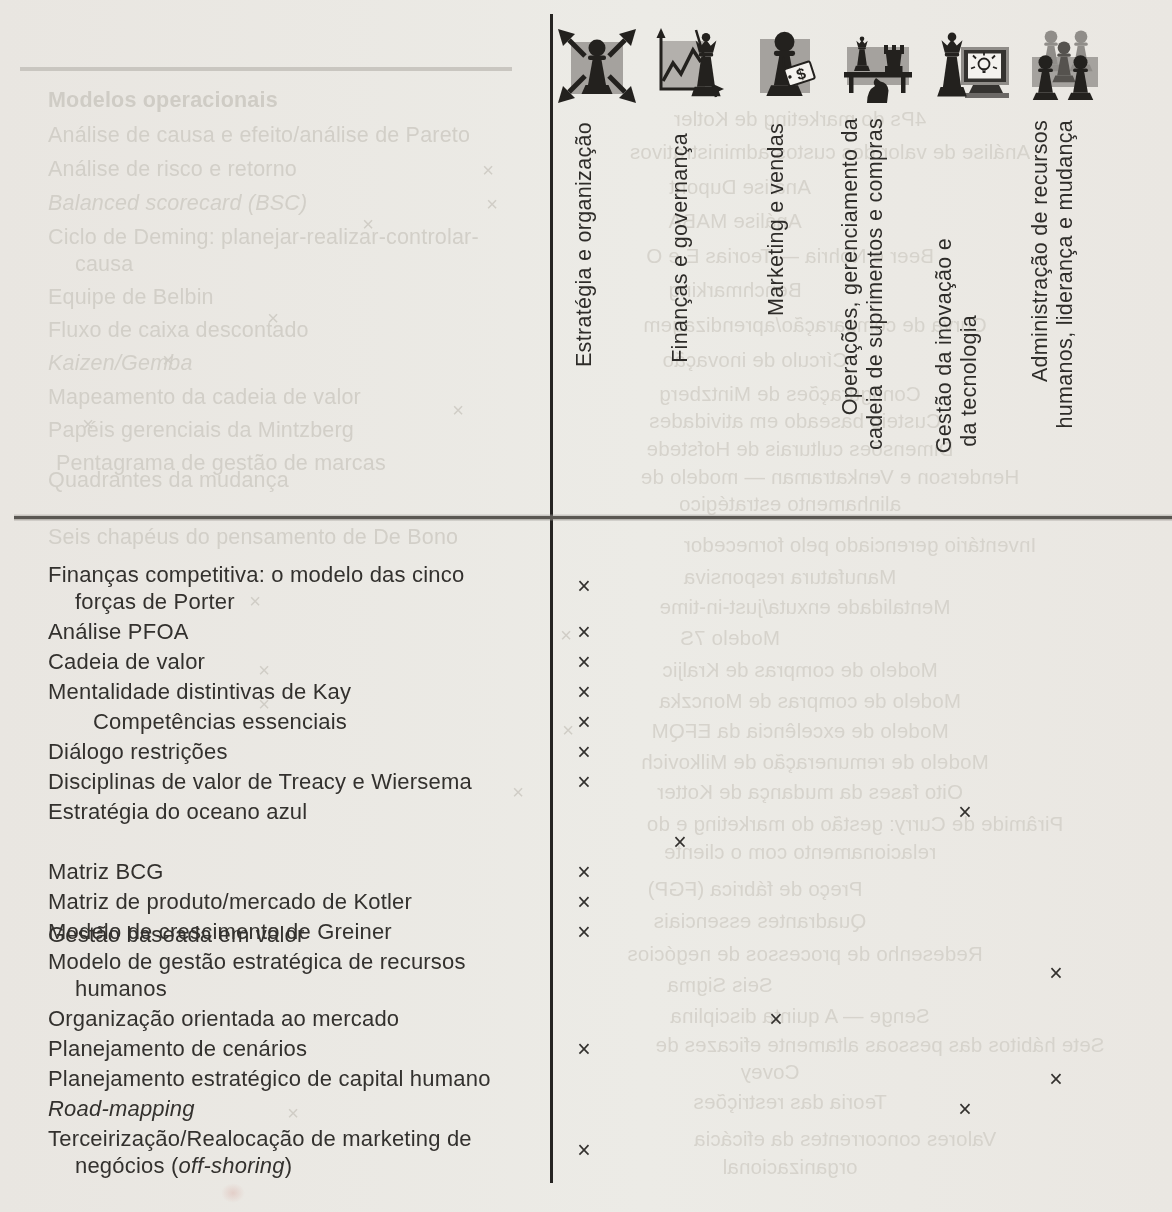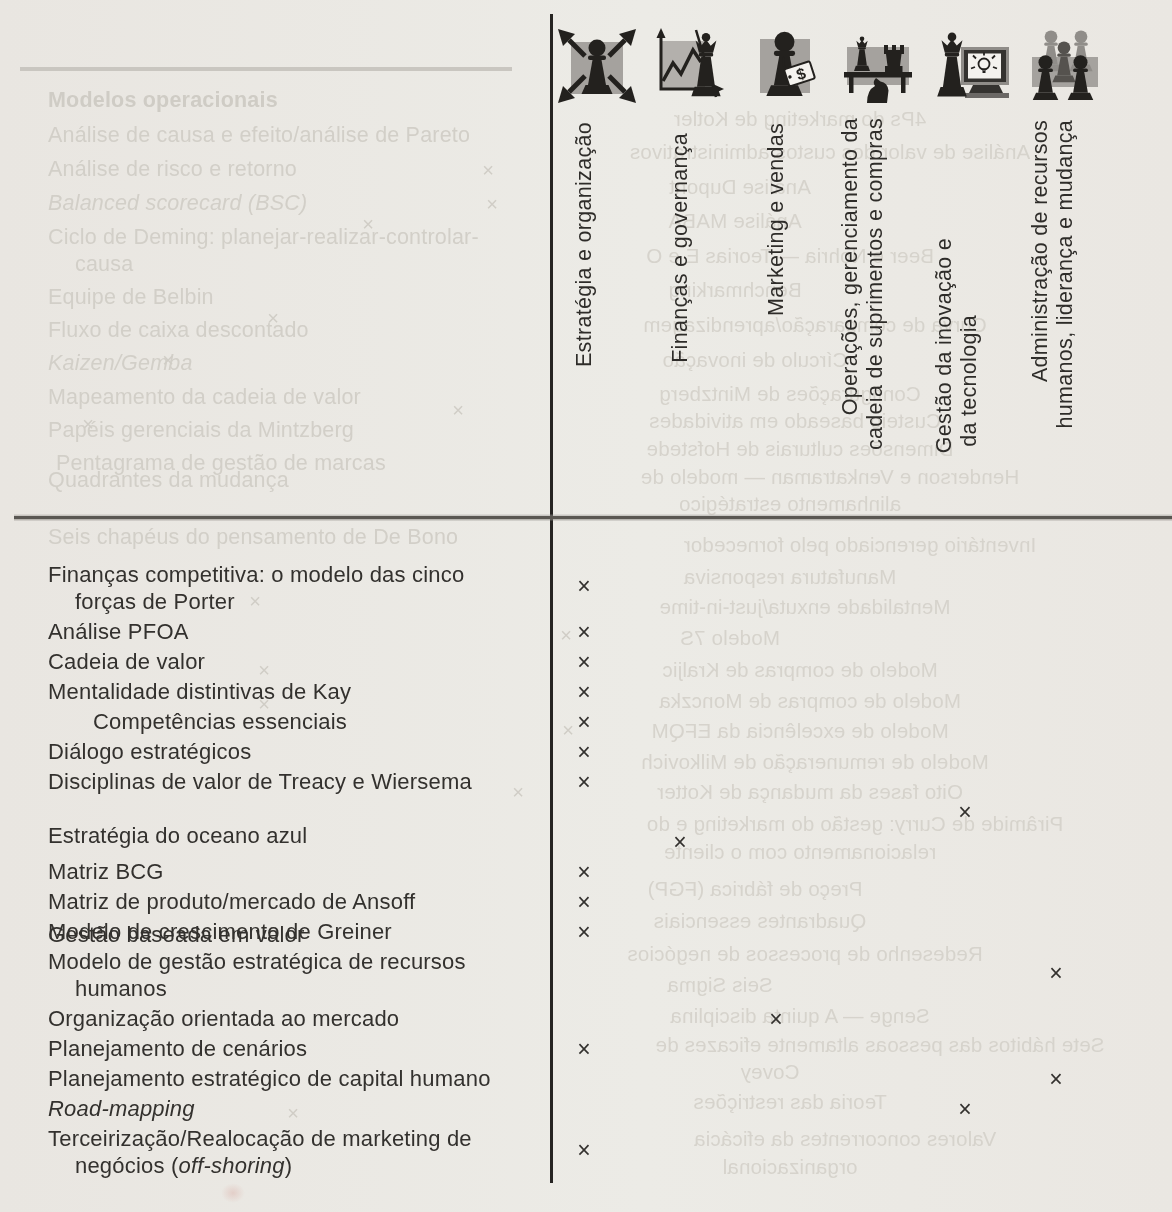--- a/index.html
+++ b/index.html
@@ -216,26 +216,26 @@
       <div class="vtext" style="left: 1053px; top: 120px;">humanos, liderança e mudança</div>
     </div>
 
   <div id="rowsBox">
       <div class="row-line" style="top: 575px;">Finanças competitiva: o modelo das cinco</div>
       <div class="row-line cont" style="top: 602px;">forças de Porter</div>
       <div class="row-line" style="top: 632px;">Análise PFOA</div>
       <div class="row-line" style="top: 662px;">Cadeia de valor</div>
       <div class="row-line" style="top: 692px;">Mentalidade distintivas de Kay</div>
       <div class="row-line" style="top: 722px; margin-left: 45px;">Competências essenciais</div>
-      <div class="row-line" style="top: 752px;">Diálogo estratégicos</div>
+      <div class="row-line" style="top: 752px;">Diálogo restrições</div>
       <div class="row-line" style="top: 782px;">Disciplinas de valor de Treacy e Wiersema</div>
-      <div class="row-line" style="top: 812px; margin-top: 24px;">Estratégia do oceano azul</div>
+      <div class="row-line" style="top: 812px;">Estratégia do oceano azul</div>
       <div class="row-line" style="top: 887px; margin-top: 48px;">Gestão baseada em valor</div>
       <div class="row-line" style="top: 872px;">Matriz BCG</div>
-      <div class="row-line" style="top: 902px;">Matriz de produto/mercado de Ansoff</div>
+      <div class="row-line" style="top: 902px;">Matriz de produto/mercado de Kotler</div>
       <div class="row-line" style="top: 932px;">Modelo de crescimento de Greiner</div>
       <div class="row-line" style="top: 962px;">Modelo de gestão estratégica de recursos</div>
       <div class="row-line cont" style="top: 989px;">humanos</div>
       <div class="row-line" style="top: 1019px;">Organização orientada ao mercado</div>
       <div class="row-line" style="top: 1049px;">Planejamento de cenários</div>
       <div class="row-line" style="top: 1079px;">Planejamento estratégico de capital humano</div>
       <div class="row-line" style="top: 1109px;"><i>Road-mapping</i></div>
       <div class="row-line" style="top: 1139px;">Terceirização/Realocação de marketing de</div>
       <div class="row-line cont" style="top: 1166px;">negócios (<i>off-shoring</i>)</div>
     </div>

